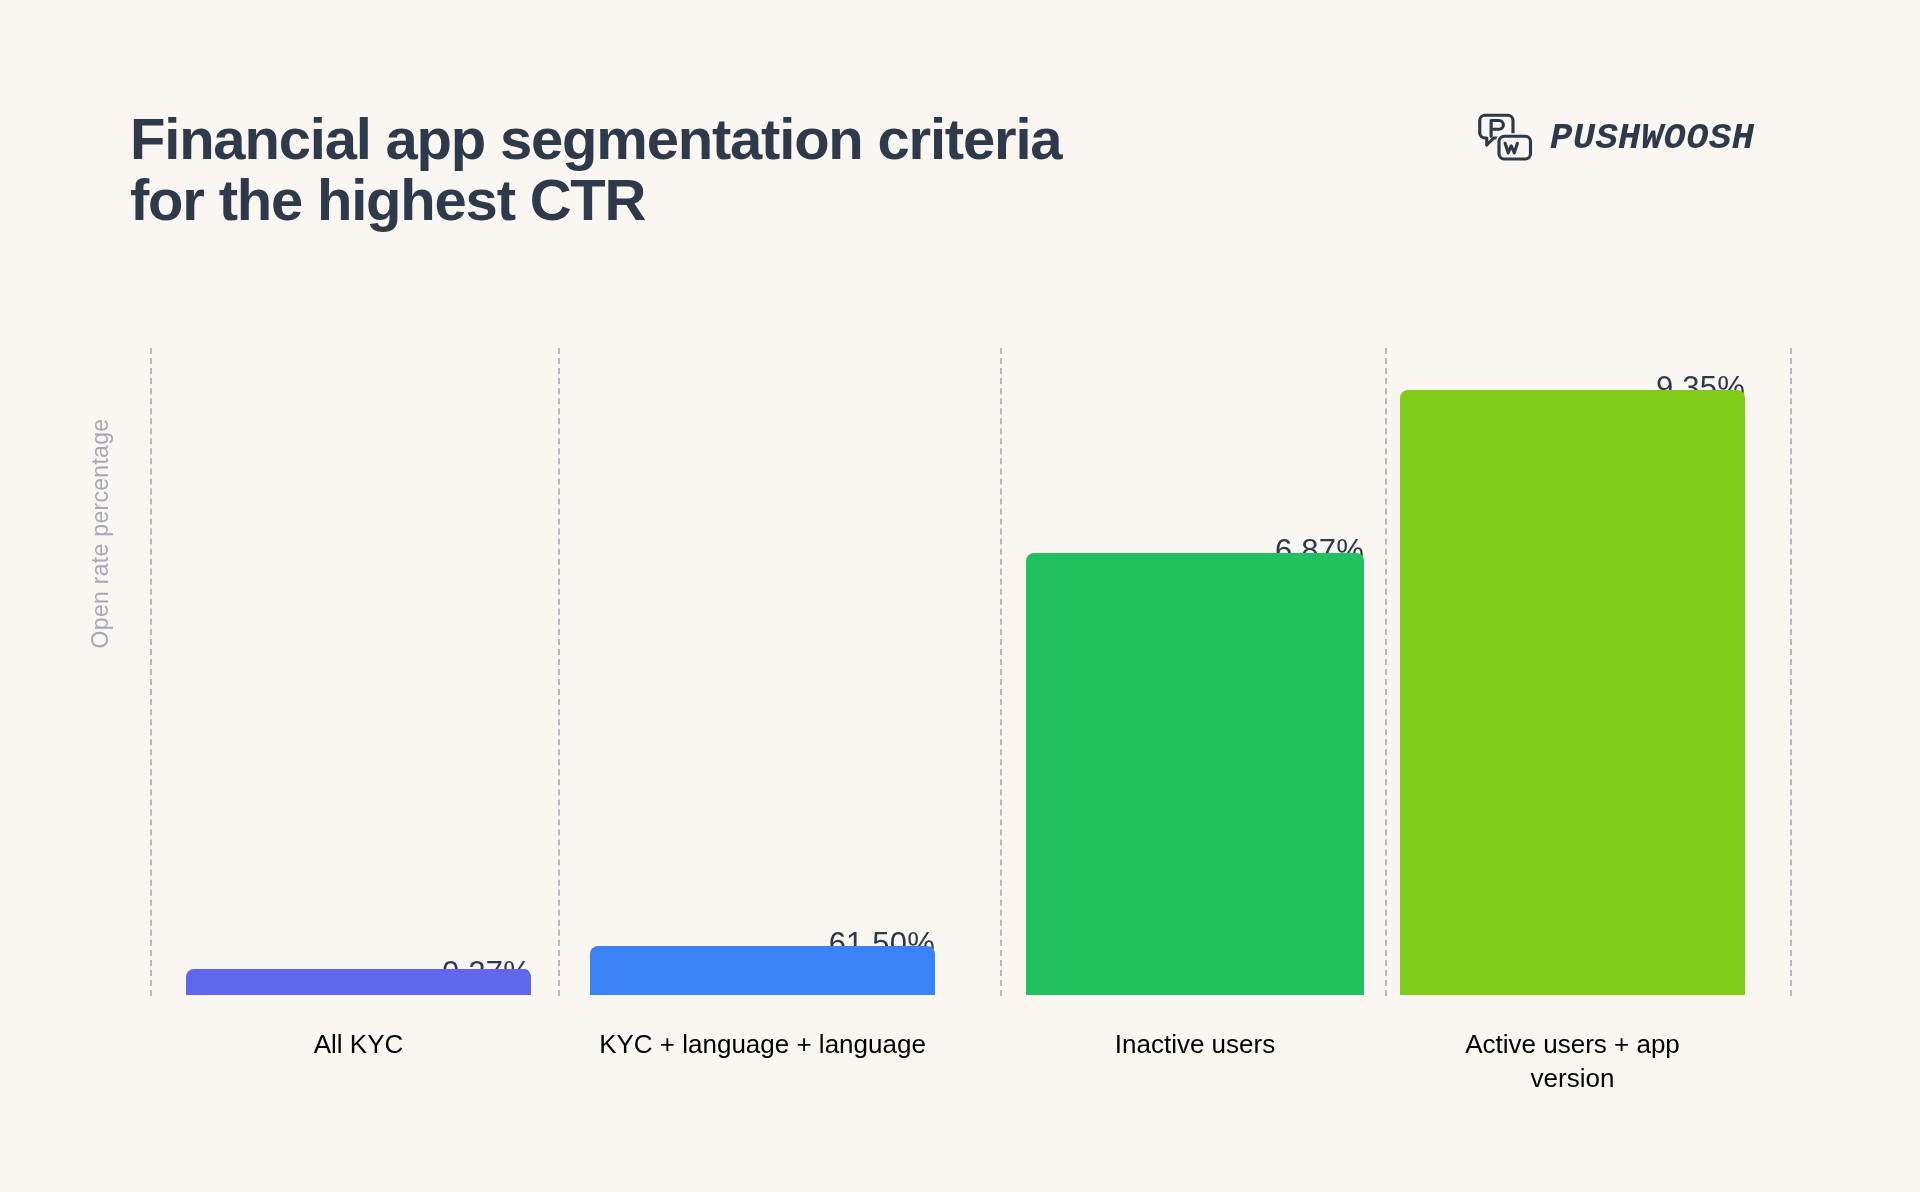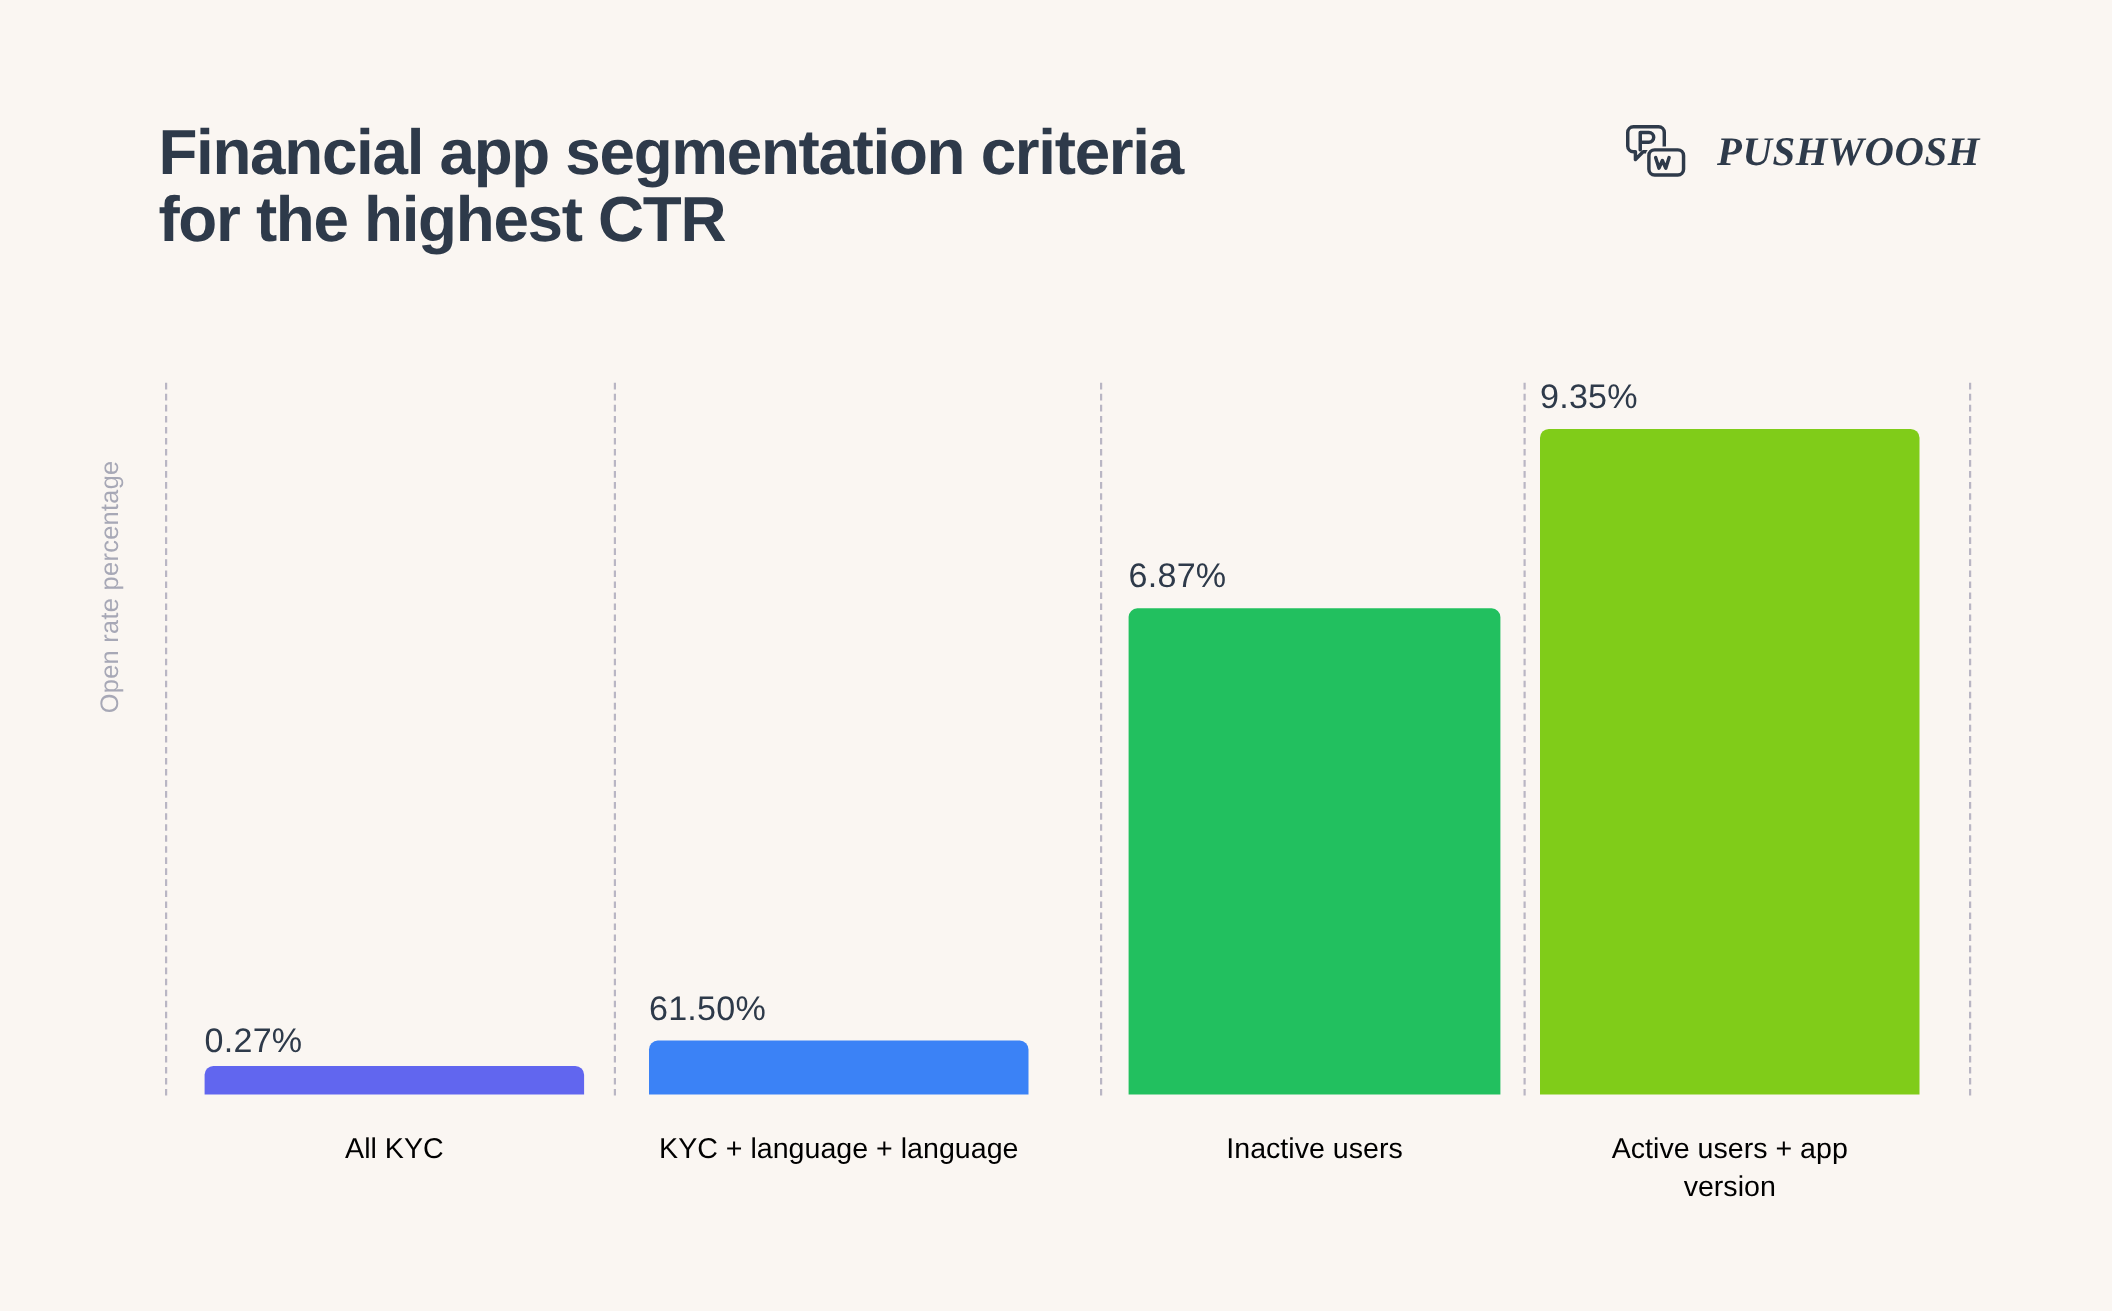--- a/index.html
+++ b/index.html
@@ -25,21 +25,21 @@
   .header {
     position: absolute;
     left: 0;
     top: 0;
     width: 1920px;
     height: 300px;
   }
 
   .chart-title {
     position: absolute;
-    left: 144px;
+    left: 130px;
     top: 108px;
     width: 1250px;
     font-family: "Liberation Sans", sans-serif;
     font-size: 58px;
     font-weight: bold;
     line-height: 1.06;
     letter-spacing: -1.2px;
     color: #2e3a4a;
     white-space: pre-line;
   }
@@ -52,28 +52,27 @@
     display: flex;
     align-items: center;
     gap: 16px;
   }
   .logo-mark {
     width: 56px;
     height: 56px;
     display: block;
   }
   .logo-word {
-    font-family: Liberation Serif, serif;
+    font-family: Liberation Mono, monospace;
     font-size: 37px;
     font-weight: bold;
     font-style: italic;
     letter-spacing: 0.5px;
     color: #2e3a4a;
     line-height: 1;
-    margin-left: 11px;
   }
 
   
   .plot {
     position: absolute;
     left: 0;
     top: 0;
     width: 1920px;
     height: 1192px;
   }
@@ -110,24 +109,25 @@
     bottom: 0;
     left: 0;
     width: 100%;
     border-radius: 8px 8px 0 0;
   }
 
   .bar-value {
     position: absolute;
     left: 0;
     width: 100%;
-    text-align: left;
+    text-align: right;
     font-size: 31px;
     color: #2e3a4a;
     letter-spacing: 0.2px;
+    margin-top: 27px;
   }
 
   .bar-label {
     position: absolute;
     left: -30px;
     width: calc(100% + 60px);
     top: calc(100% + 33px);
     text-align: center;
     font-size: 26px;
     line-height: 1.3;

